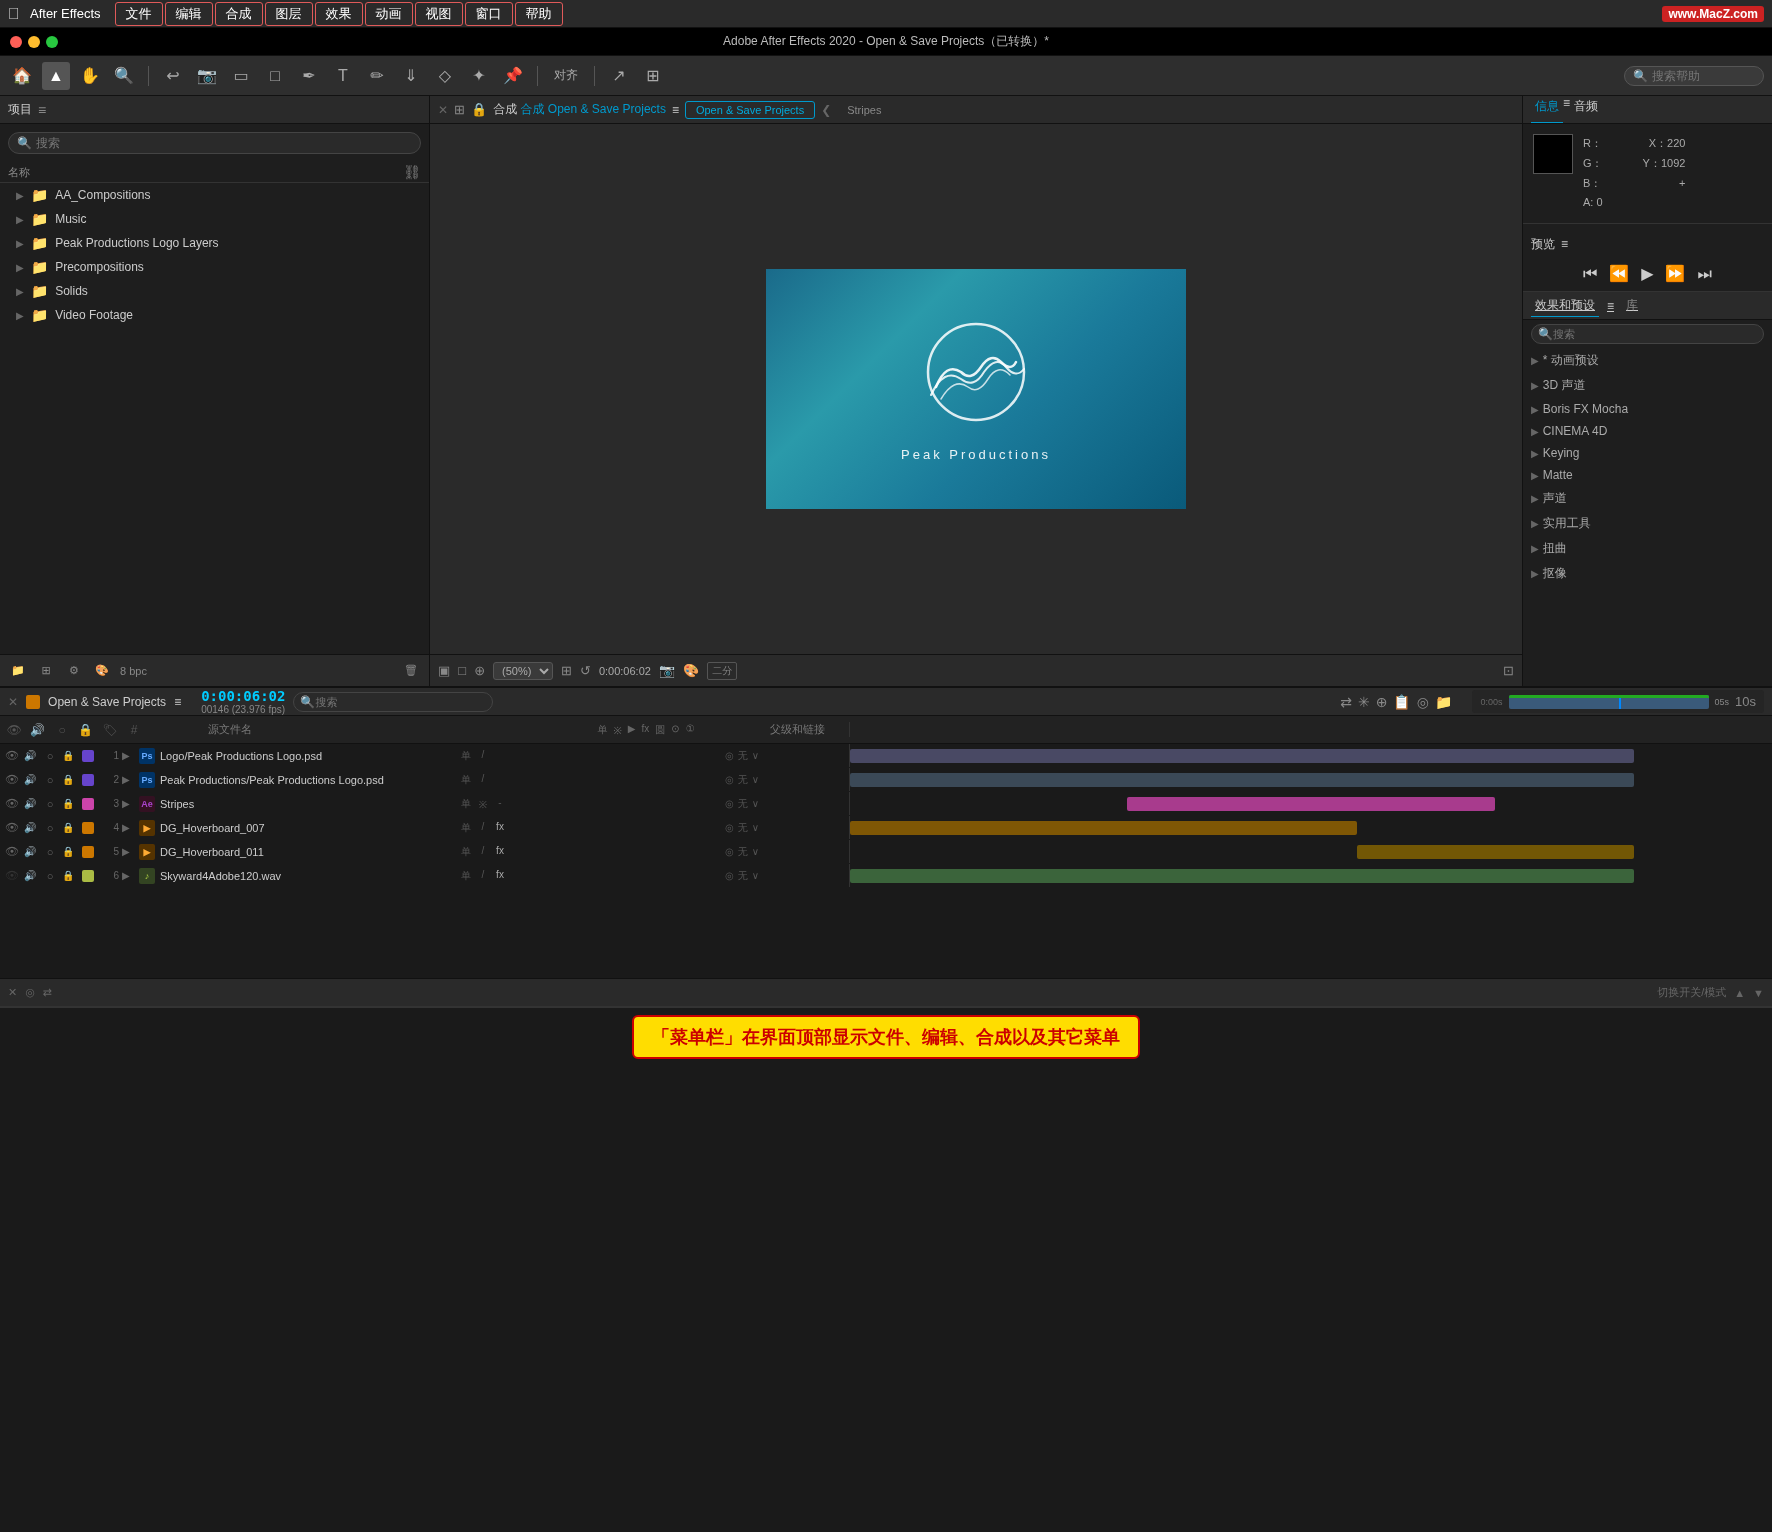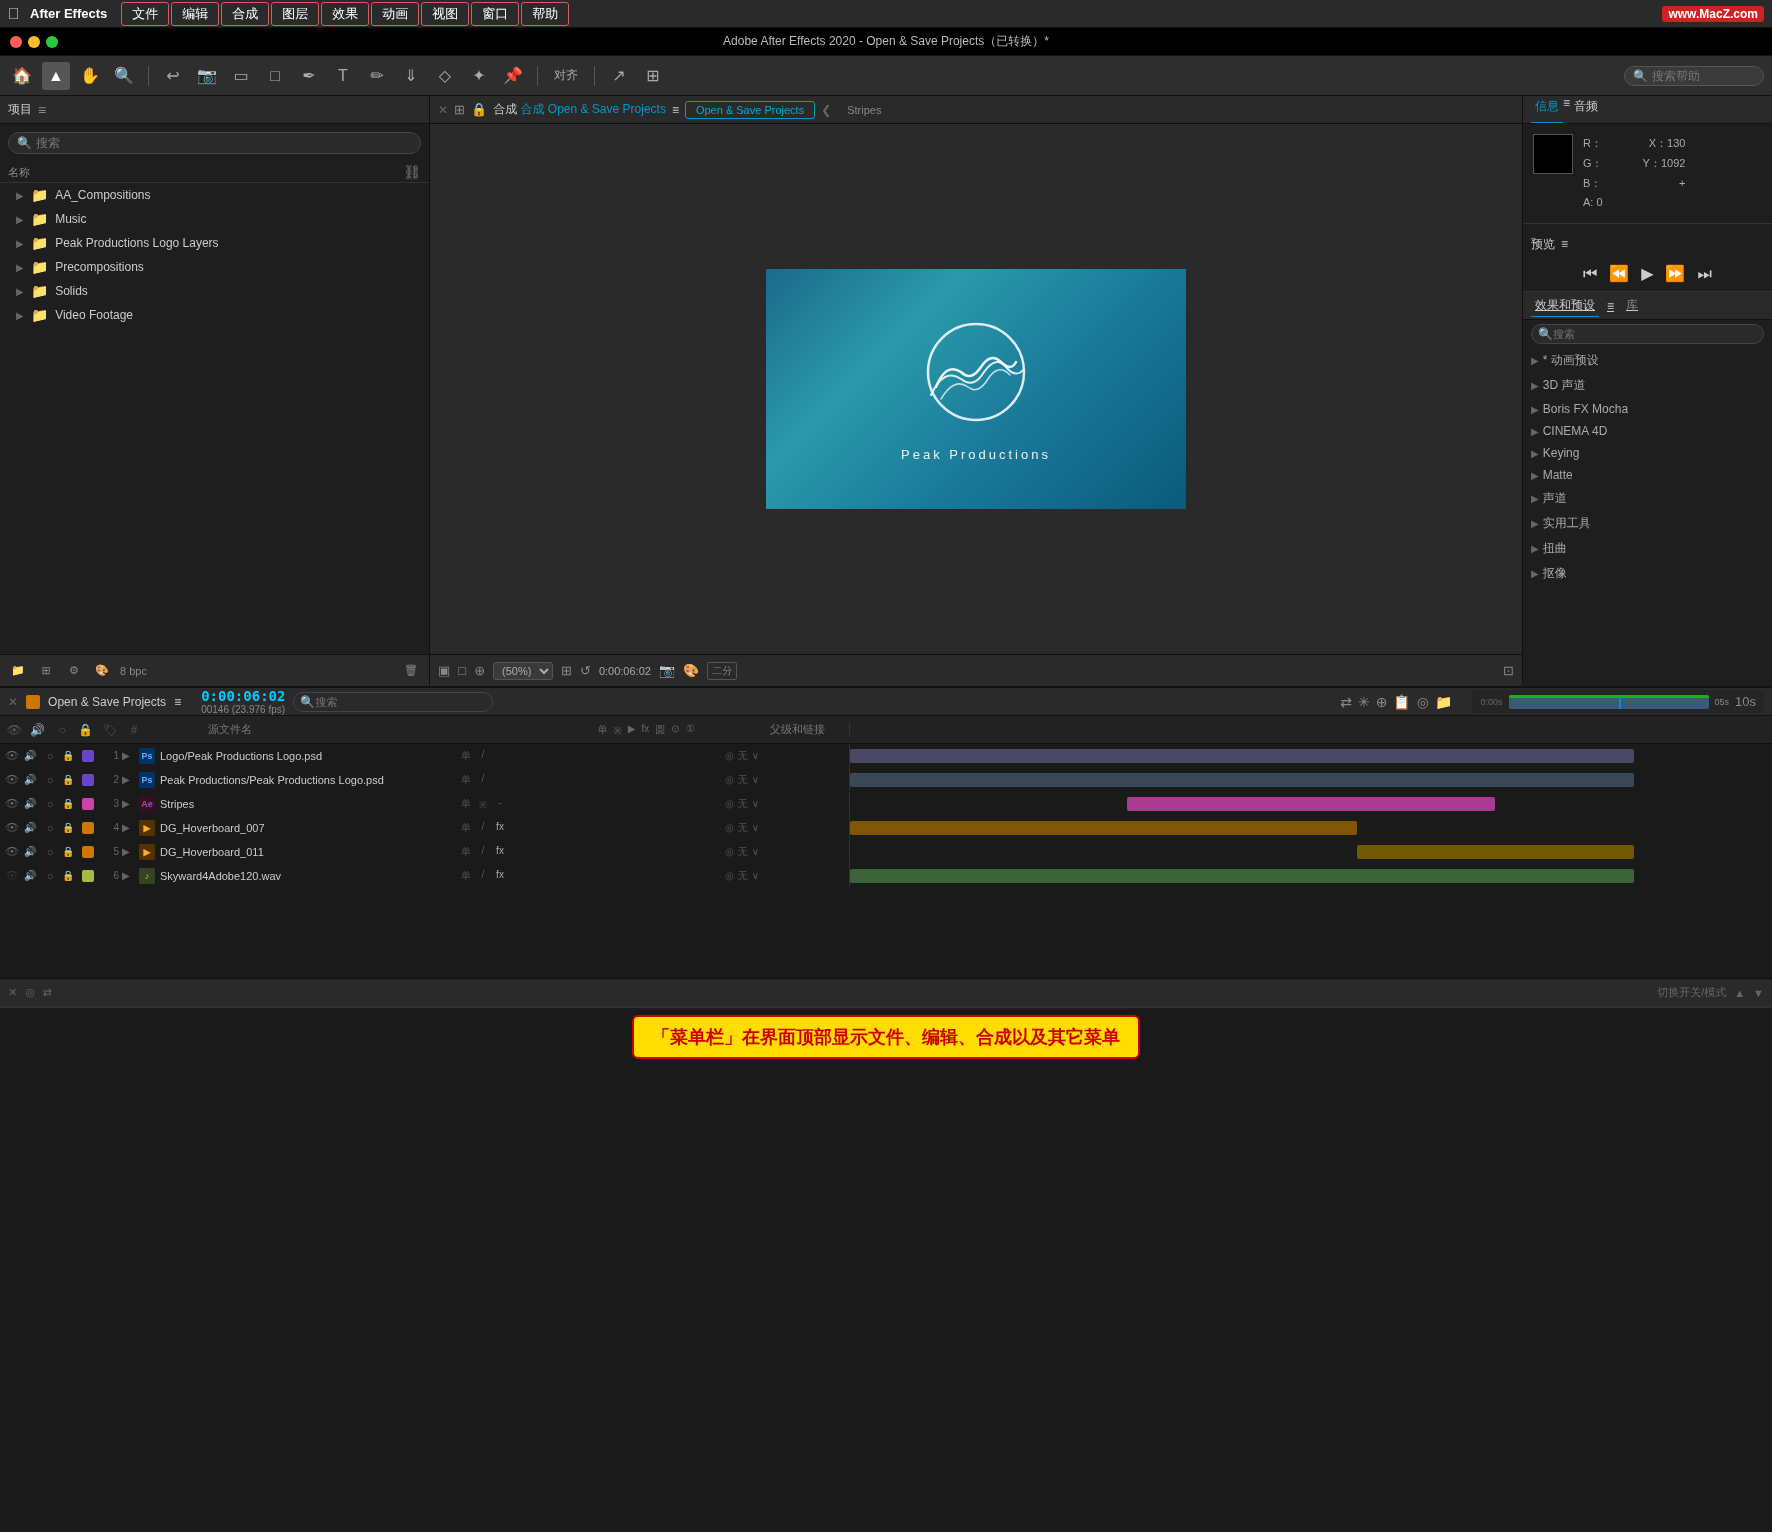--- a/index.html
+++ b/index.html
@@ -23,21 +23,21 @@
       border-bottom: 1px solid #111;
       padding: 0 8px;
       gap: 2px;
     }
     .menu-bar .apple-logo {
       font-size: 16px;
       margin-right: 8px;
       color: #ccc;
     }
     .menu-bar .app-name {
-      font-weight: bold;
+      font-weight: normal;
       color: #fff;
       margin-right: 12px;
       font-size: 13px;
     }
     .menu-item {
       padding: 2px 10px;
       color: #ddd;
       font-size: 13px;
       cursor: pointer;
       border-radius: 3px;
@@ -683,21 +683,21 @@
     <div class="info-header">
       <span class="info-tab active">信息</span>
       <span class="panel-menu-icon">≡</span>
       <span class="info-tab">音频</span>
     </div>
     <div class="info-content">
       <div class="color-swatch"></div>
       <div class="color-values">
         <div>
           <span>R：</span>
-          <span style="float:right; padding-left: 40px;">X：130</span>
+          <span style="float:right; padding-left: 40px;">X：220</span>
         </div>
         <div>
           <span>G：</span>
           <span style="float:right; padding-left: 40px;">Y：1092</span>
         </div>
         <div>
           <span>B：</span>
           <span style="float:right; padding-left: 60px;">+</span>
         </div>
         <div>A: 0</div>

